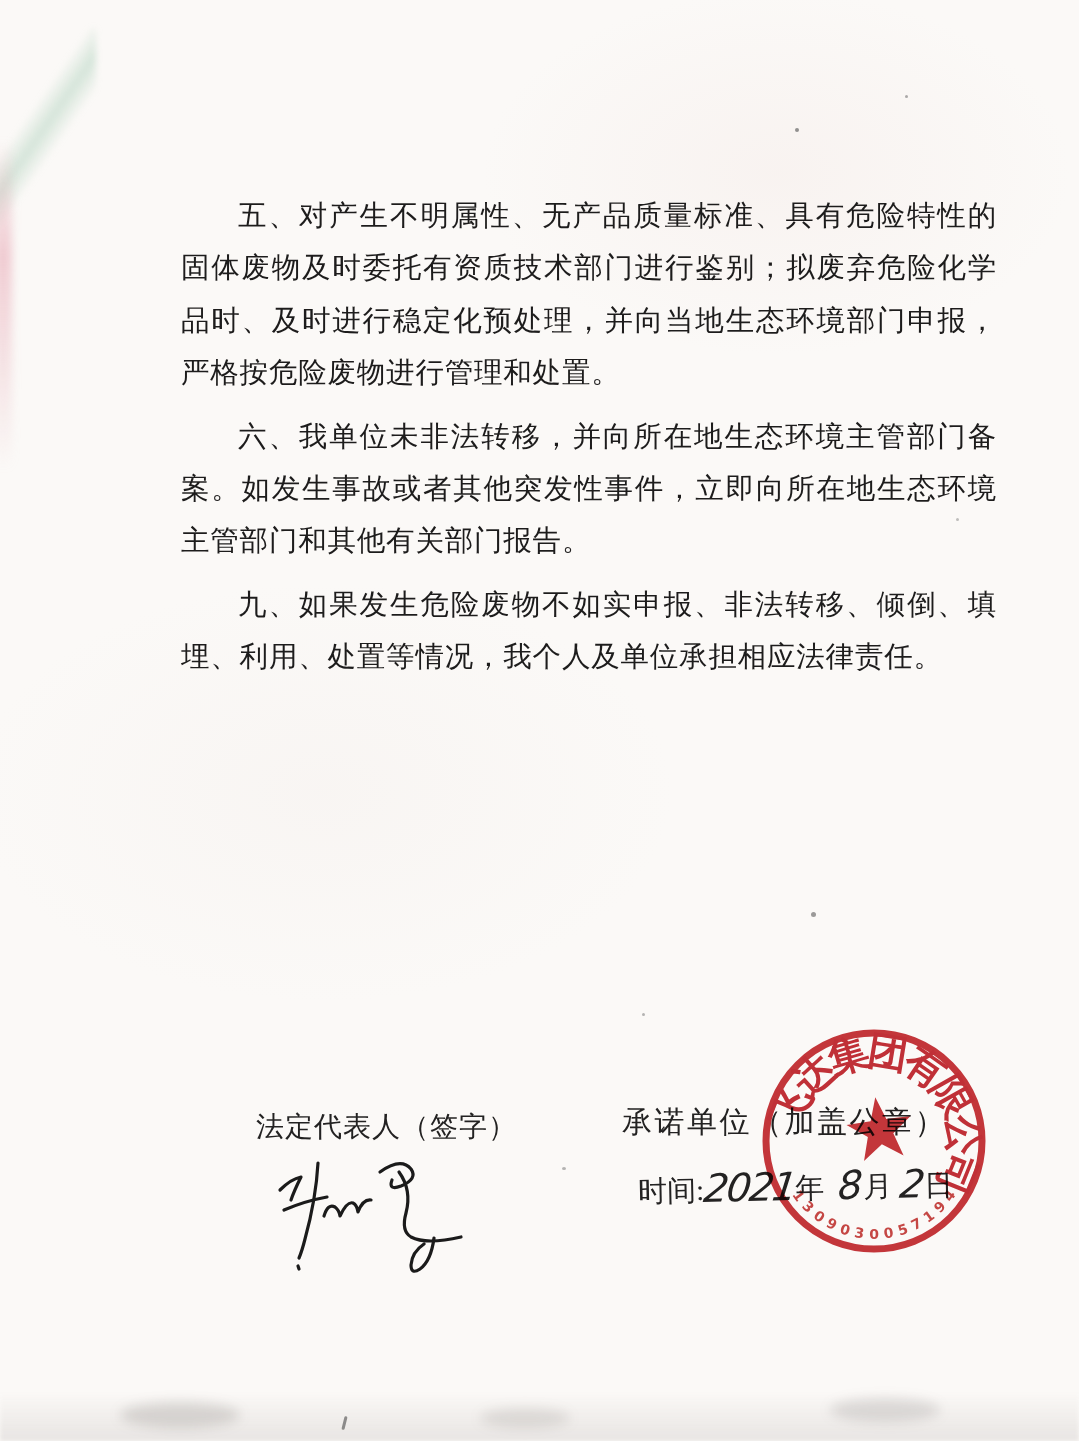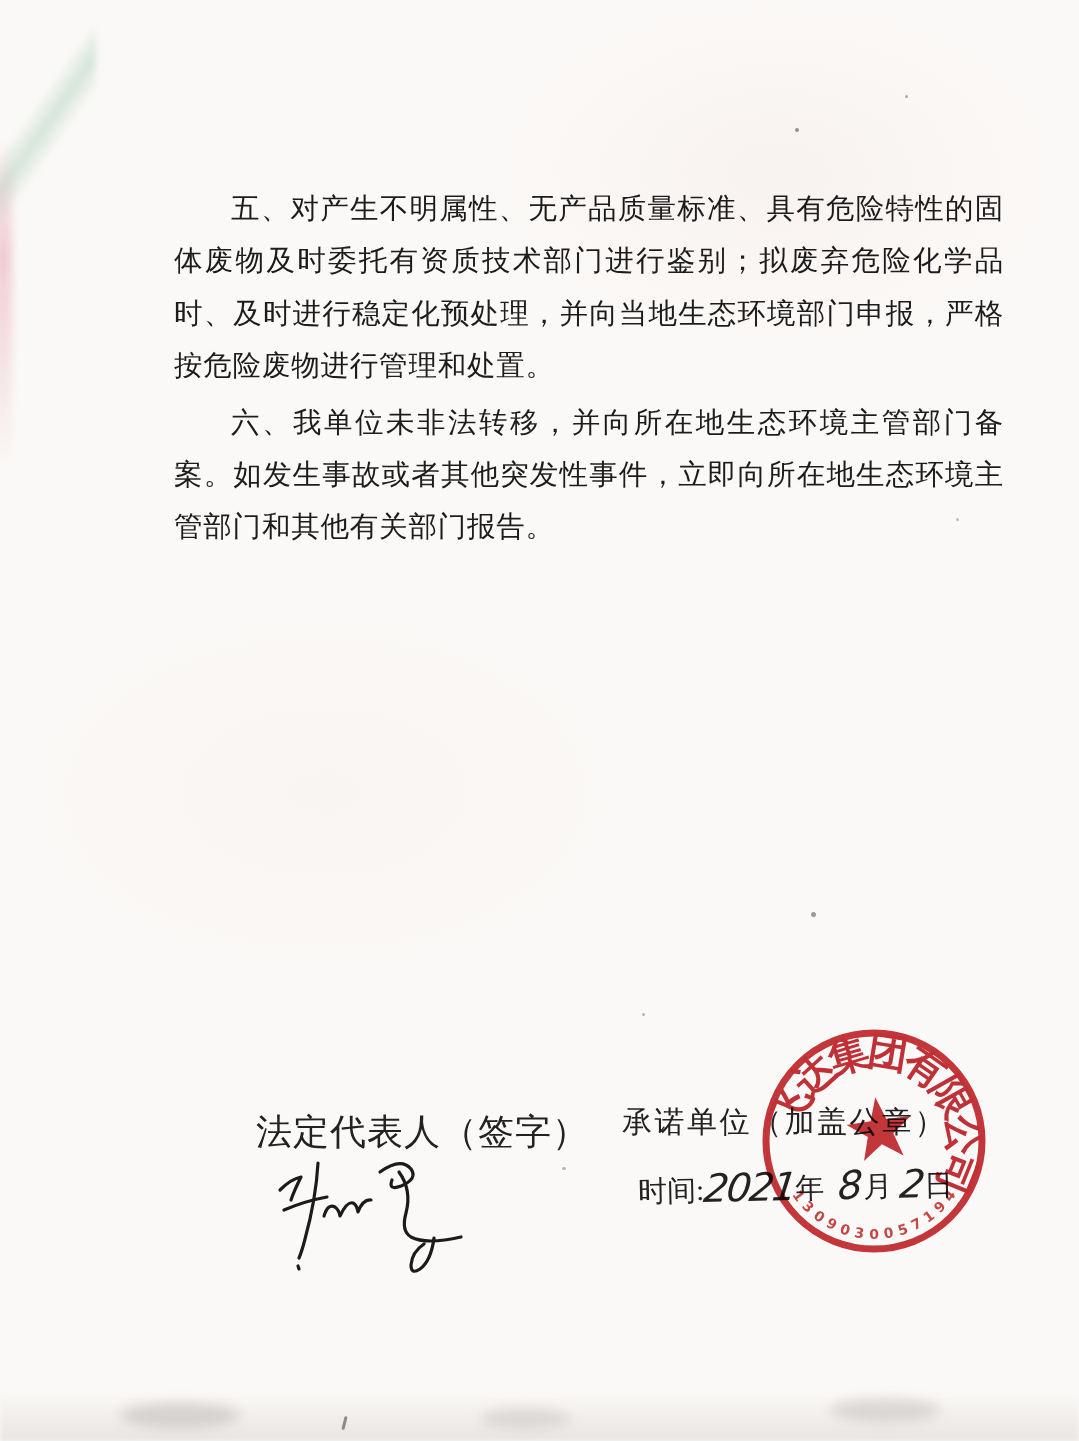--- a/index.html
+++ b/index.html
@@ -28,24 +28,24 @@
   .bot-blob2{left:480px;top:1408px;width:90px;height:20px;background:rgba(90,82,80,.14);border-radius:50%;filter:blur(6px);}
   .bot-blob3{left:830px;top:1398px;width:110px;height:24px;background:rgba(90,82,80,.16);border-radius:50%;filter:blur(6px);}
   .bot-tick{left:343px;top:1416px;width:3px;height:14px;background:#3a3a3a;opacity:.55;transform:rotate(14deg);border-radius:2px;}
   .speck{position:absolute;background:#4c4c4c;border-radius:50%;}
   
   .doc-body{
     position:absolute;left:170px;top:179px;width:838px;
     font-size:28.5px;line-height:52.4px;letter-spacing:.8px;
     color:#1d1c1c;text-align:justify;text-justify:inter-ideograph;
   }
-  .doc-body p{margin:4px;text-indent:2em;}
+  .doc-body p{margin:11px;text-indent:2em;}
   
   .sig-label{position:absolute;color:#232222;white-space:nowrap;}
-  .legal-label{left:256px;top:1108px;font-size:36px;letter-spacing:1px;}
+  .legal-label{left:256px;top:1108px;font-size:28px;letter-spacing:1px;}
   .unit-label{left:622px;top:1102px;font-size:30px;letter-spacing:2.5px;}
   .date-line{position:absolute;left:638px;top:1162px;font-size:29px;color:#232222;
     white-space:nowrap;transform:rotate(-1.2deg);}
   .date-line .hand{
     font-family:"DejaVu Sans",sans-serif;font-style:italic;
     font-size:39px;letter-spacing:-2px;display:inline-block;transform:skewX(-8deg);
     position:relative;top:2px;}
   .date-line .hand.month{transform:skewX(-10deg) rotate(-8deg);margin:0 2px 0 14px;}
   .date-line .hand.day{margin:0 1px 0 8px;}
   .signature-svg{position:absolute;left:262px;top:1150px;}
@@ -74,20 +74,21 @@
   <div class="speck" style="left:795px;top:128px;width:4px;height:4px;opacity:.6"></div>
   <div class="speck" style="left:811px;top:912px;width:5px;height:5px;opacity:.55"></div>
   <div class="speck" style="left:905px;top:95px;width:3px;height:3px;opacity:.45"></div>
   <div class="speck" style="left:562px;top:1167px;width:4px;height:3px;opacity:.4"></div>
   <div class="speck" style="left:642px;top:1013px;width:3px;height:3px;opacity:.4"></div>
   <div class="speck" style="left:956px;top:518px;width:3px;height:3px;opacity:.35"></div>
 
   <div class="doc-body" id="doc-body">
       <p>五、对产生不明属性、无产品质量标准、具有危险特性的固体废物及时委托有资质技术部门进行鉴别；拟废弃危险化学品时、及时进行稳定化预处理，并向当地生态环境部门申报，严格按危险废物进行管理和处置。</p>
       <p>六、我单位未非法转移，并向所在地生态环境主管部门备案。如发生事故或者其他突发性事件，立即向所在地生态环境主管部门和其他有关部门报告。</p>
+      <p>九、如果发生危险废物不如实申报、非法转移、倾倒、填埋、利用、处置等情况，我个人及单位承担相应法律责任。</p>
     </div>
 
   <div class="sig-label legal-label">法定代表人（签字）</div>
 
   <svg class="signature-svg" width="260" height="150" viewBox="0 0 260 150">
     <path d="M18,40 q11,-11 21,-13 q-7,14 -10,23"></path>
     <path d="M56,13 q-2,36 -13,76 q-3,12 -6,19"></path>
     <path d="M36,116 l1,3"></path>
     <path d="M22,60 q21,-9 43,-13"></path>
     <path d="M62,66 q4,-13 11,-9 q4,3 5,9 q7,-15 13,-13 q4,2 5,9 q5,-13 13,-12"></path>

